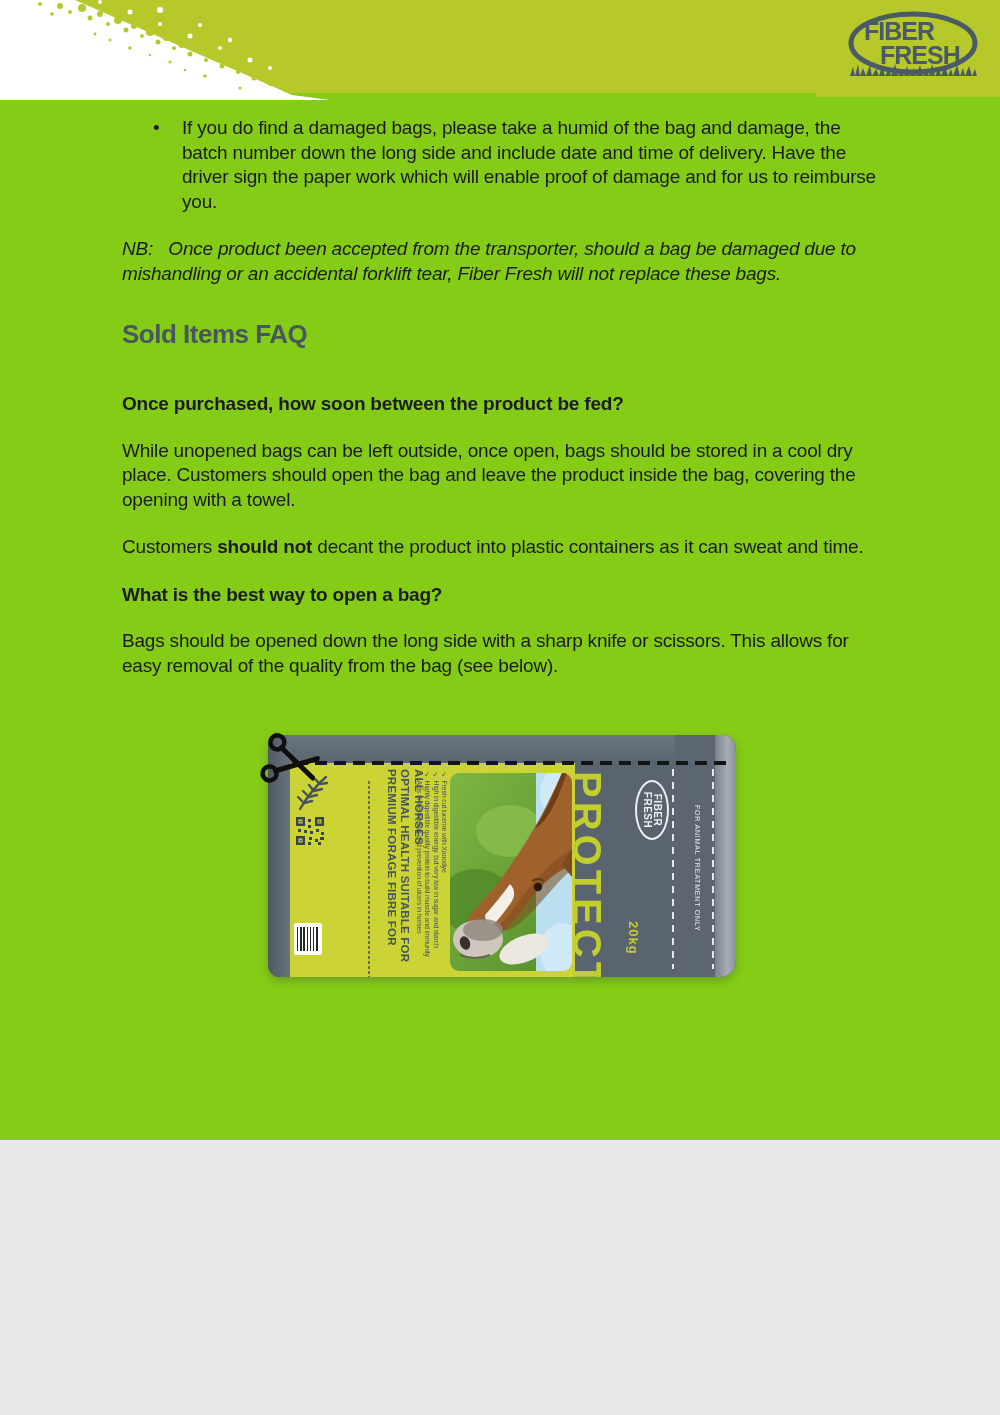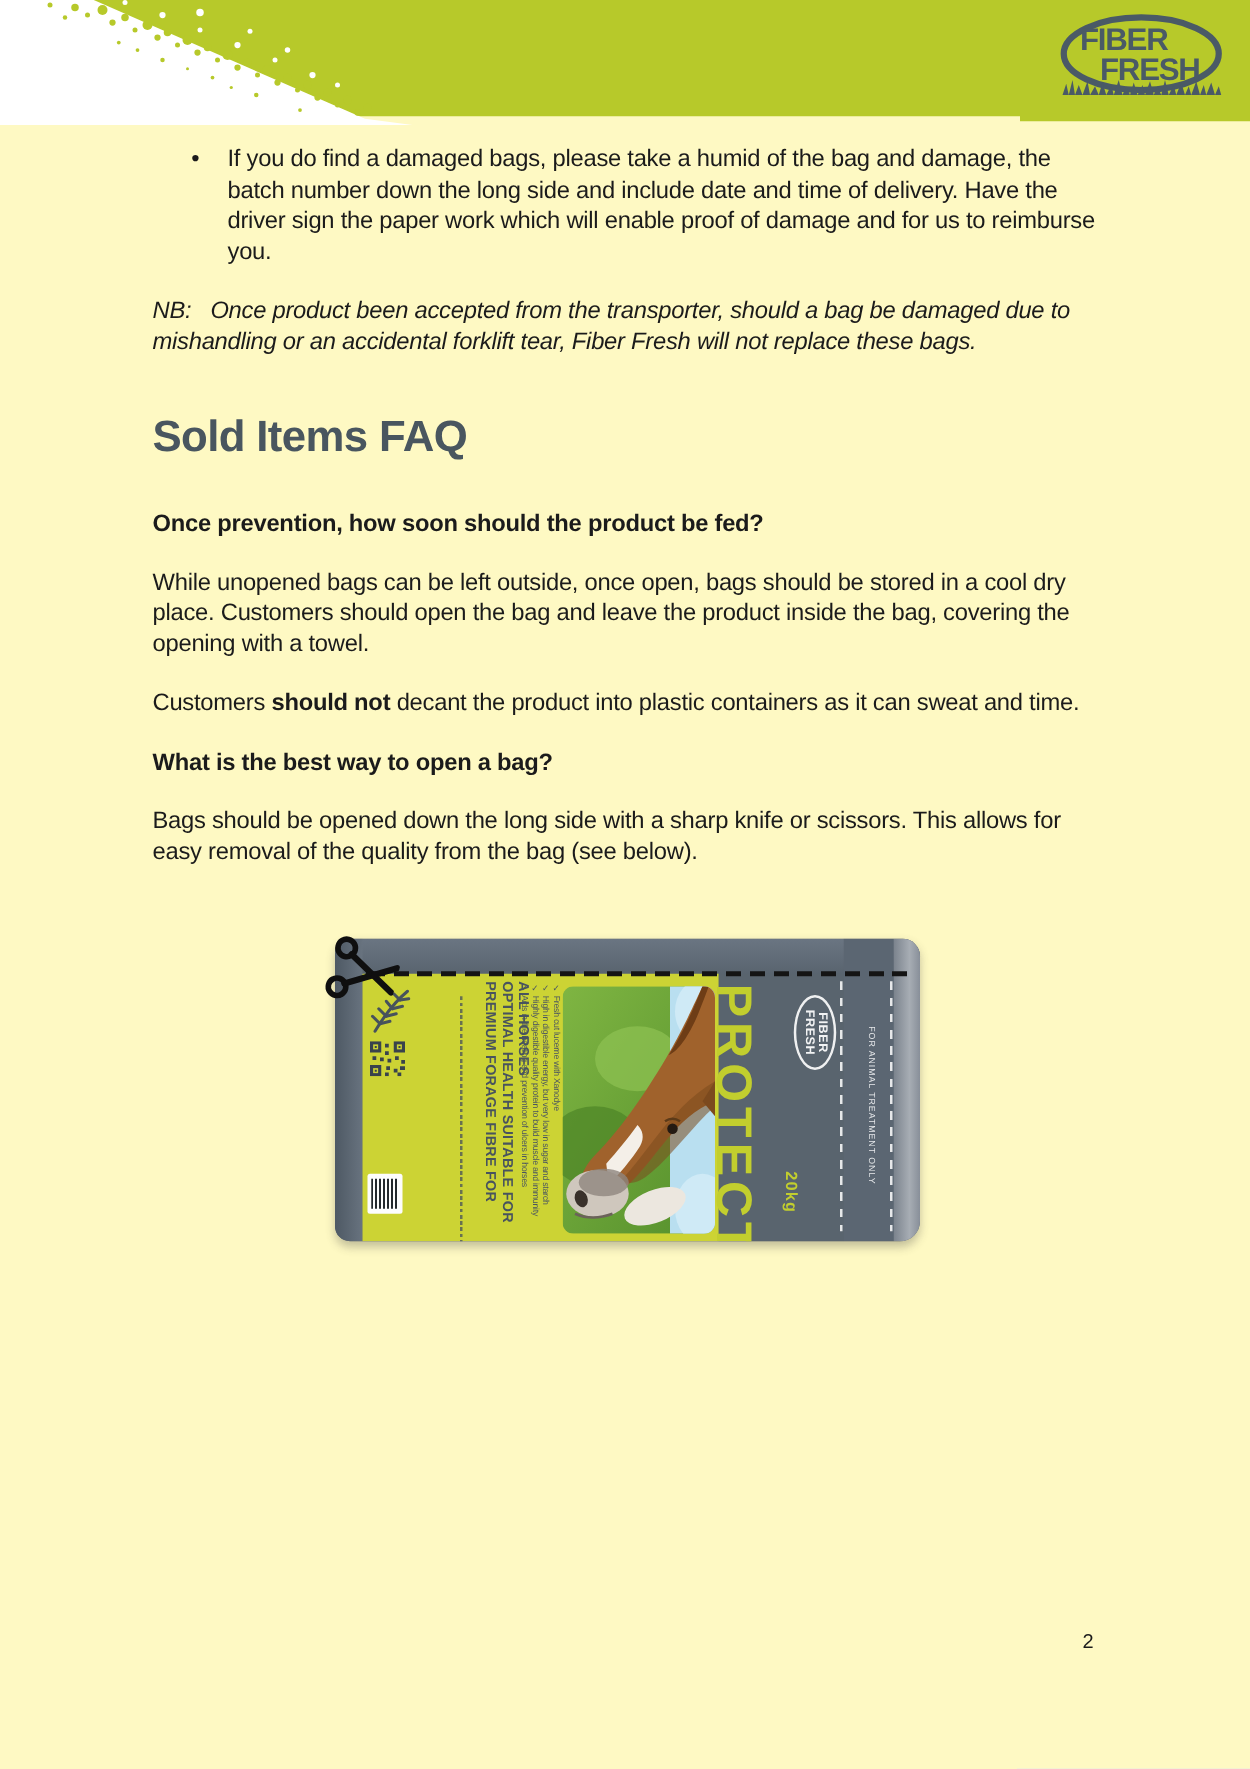--- a/index.html
+++ b/index.html
@@ -1,33 +1,33 @@
 <!DOCTYPE html>
 <html><head>
 <meta charset="utf-8">
 <style>
   html,body{margin:0;padding:0;background:#e8e8e8;}
   .page{
-    position:relative;width:1000px;height:1415px;margin:0 auto;
-    background:#fef9c3;overflow:hidden;
+    position:relative;width:1000px;height:1140px;margin:0 auto;
+    background:#84cc16;overflow:hidden;
     font-family:"Liberation Sans","DejaVu Sans",sans-serif;
     color:#1b1b1b;
   }
   
   .band{position:absolute;left:0;top:0;width:1000px;height:93px;background:#b7c92a;}
   .band-right{position:absolute;left:816px;top:0;width:184px;height:97px;background:#b7c92a;}
   .splatter{position:absolute;left:0;top:0;}
   .logo-box{position:absolute;left:846px;top:10px;width:134px;height:76px;}
   
   .content{position:absolute;left:122px;top:116px;width:756px;font-size:19px;line-height:24.5px;letter-spacing:-0.2px;}
   ul.bullets{list-style:none;margin:0 0 23px 0;padding:0;}
   ul.bullets li{position:relative;padding-left:60px;margin:0;}
   ul.bullets li::before{content:"\2022";position:absolute;left:31px;top:0;font-size:19px;}
-  .nb{font-style:italic;margin:0 0 42px 0;white-space:pre-wrap;}
-  h1.faq-title{font-size:35px;line-height:44px;letter-spacing:-0.5px;color:#49565f;margin:22px 0 36px 0;font-weight:bold;}
+  .nb{font-style:italic;margin:0 0 26px 0;white-space:pre-wrap;}
+  h1.faq-title{font-size:26px;line-height:44px;letter-spacing:-0.5px;color:#49565f;margin:22px 0 36px 0;font-weight:bold;}
   p.question{font-weight:bold;margin:0 0 22px 0;}
   p.answer{margin:0 0 23px 0;}
   .ws-pre{white-space:pre-wrap;}
   
   .bag-figure{position:relative;margin:57px 0 0 146px;width:468px;height:242px;}
   .bag-body{
     position:absolute;left:0;top:0;width:468px;height:242px;
     border-radius:12px 14px 16px 12px;overflow:hidden;
     background:#5b6672;box-shadow:0 4px 8px rgba(60,60,60,.30);
   }
@@ -173,21 +173,21 @@
   <div class="content">
 
     <ul class="bullets">
       <li>If you do find a damaged bags, please take a humid of the bag and damage, the batch number down the long side and include date and time of delivery. Have the driver sign the paper work which will enable proof of damage and for us to reimburse you.</li>
     </ul>
 
     <p class="nb">NB:   Once product been accepted from the transporter, should a bag be damaged due to mishandling or an accidental forklift tear, Fiber Fresh will not replace these bags.</p>
 
     <h1 class="faq-title">Sold Items FAQ</h1>
 
-    <p class="question">Once prevention, how soon should the product be fed?</p>
+    <p class="question">Once purchased, how soon between the product be fed?</p>
 
     <p class="answer">While unopened bags can be left outside, once open, bags should be stored in a cool dry place. Customers should open the bag and leave the product inside the bag, covering the opening with a towel.</p>
     <p class="answer"><span>Customers </span><b>should not</b><span> decant the product into plastic containers as it can sweat and time.</span></p>
 
     <p class="question">What is the best way to open a bag?</p>
     <p class="answer">Bags should be opened down the long side with a sharp knife or scissors. This allows for easy removal of the quality from the bag (see below).</p>
 
     <div class="bag-figure">
       <div class="bag-body">
         <div class="bag-top-strip"></div>

